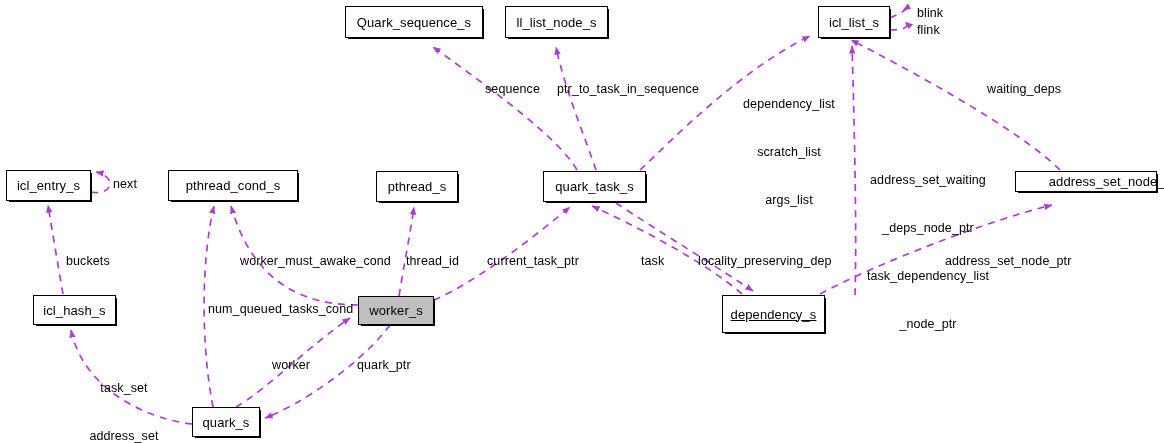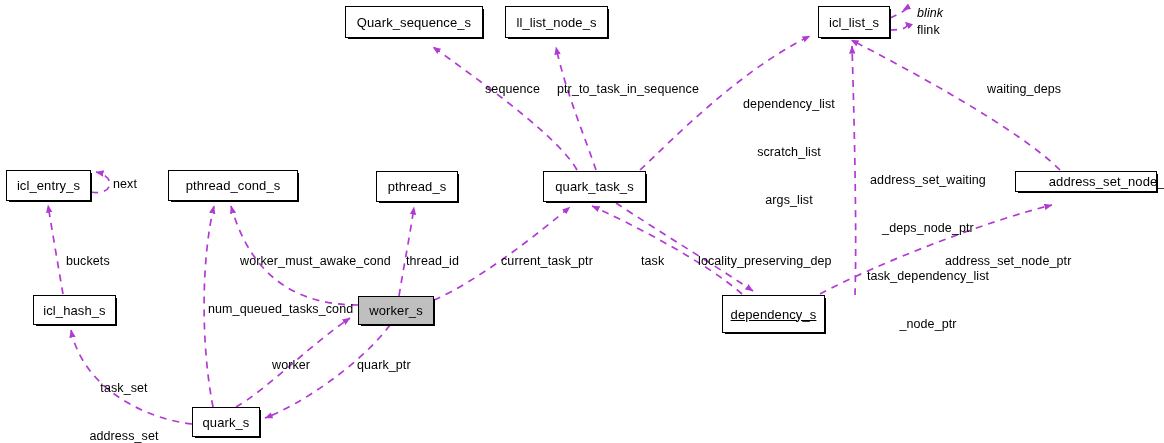--- a/index.html
+++ b/index.html
@@ -185,21 +185,21 @@
     <span class="shadow-edge shadow-b"></span>
     <span>dependency_s</span>
   </div>
 
   <div class="node" style="left:192px;top:407px;width:68px;height:30px;">
     <span class="shadow-edge shadow-r"></span>
     <span class="shadow-edge shadow-b"></span>
     <span>quark_s</span>
   </div>
 
-  <div class="elabel left" style="left:917px;top:5px;font-style:italic;">blink</div>
+  <div class="elabel left" style="left:917px;top:5px;">blink</div>
 
   <div class="elabel left" style="left:917px;top:22px;">flink</div>
 
   <div class="elabel center" style="left:740px;top:64px;width:98px;">
     <div>dependency_list</div>
     <div>scratch_list</div>
     <div>args_list</div>
   </div>
 
   <div class="elabel left" style="left:987px;top:81px;">waiting_deps</div>
@@ -216,21 +216,21 @@
   </div>
 
   <div class="elabel left" style="left:113px;top:176px;">next</div>
 
   <div class="elabel left" style="left:66px;top:253px;">buckets</div>
 
   <div class="elabel left" style="left:240px;top:253px;">worker_must_awake_cond</div>
 
   <div class="elabel left" style="left:406px;top:253px;">thread_id</div>
 
-  <div class="elabel left" style="left:501px;top:253px;">current_task_ptr</div>
+  <div class="elabel left" style="left:487px;top:253px;">current_task_ptr</div>
 
   <div class="elabel left" style="left:641px;top:253px;">task</div>
 
   <div class="elabel left" style="left:698px;top:253px;">locality_preserving_dep</div>
 
   <div class="elabel left" style="left:945px;top:253px;">address_set_node_ptr</div>
 
   <div class="elabel left" style="left:192px;top:301px;padding-left:16px;">num_queued_tasks_cond</div>
 
   <div class="elabel center" style="left:83px;top:348px;width:82px;">

